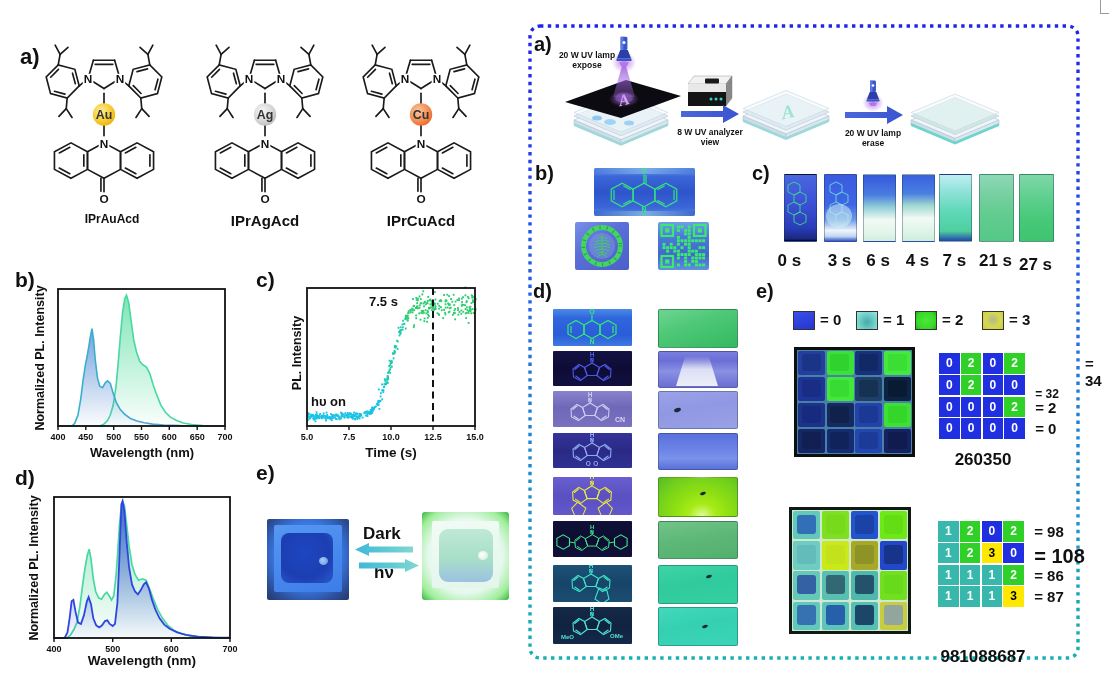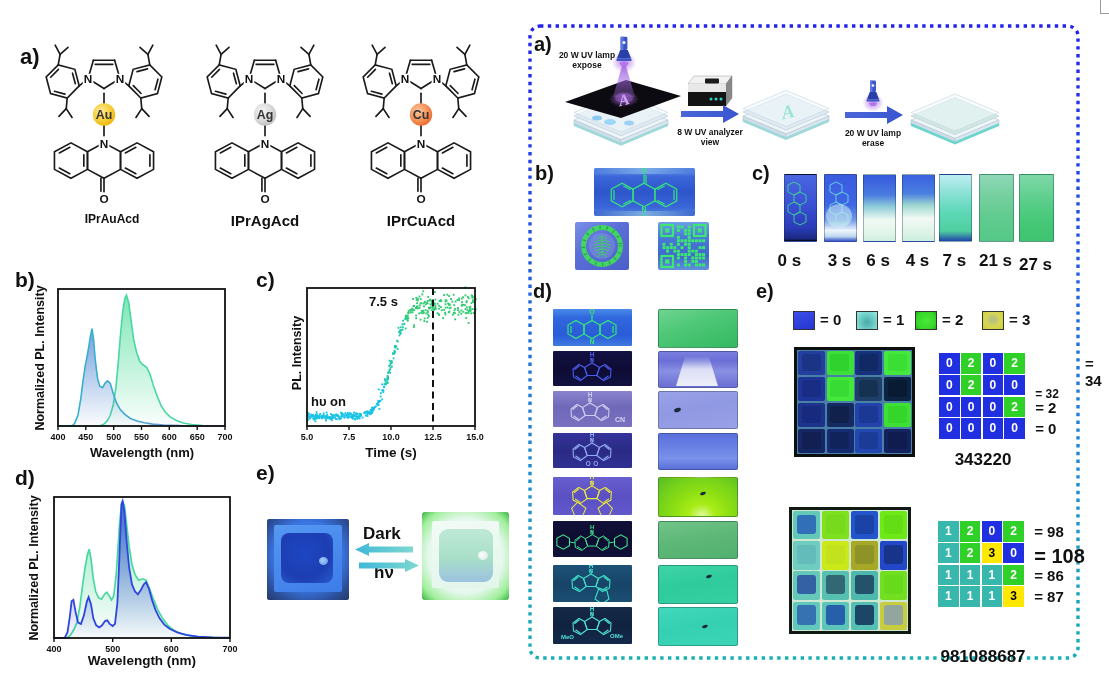--- a/index.html
+++ b/index.html
@@ -1248,21 +1248,21 @@
     <div class="abs" style="left:939.0px;top:396.6px;width:20.5px;height:20.5px;background:#2030e0;color:#fff;font-weight:bold;font-size:12px;text-align:center;line-height:20px;font-family:Liberation Sans,sans-serif;">0</div>
     <div class="abs" style="left:960.8px;top:396.6px;width:20.5px;height:20.5px;background:#2030e0;color:#fff;font-weight:bold;font-size:12px;text-align:center;line-height:20px;font-family:Liberation Sans,sans-serif;">0</div>
     <div class="abs" style="left:982.6px;top:396.6px;width:20.5px;height:20.5px;background:#2030e0;color:#fff;font-weight:bold;font-size:12px;text-align:center;line-height:20px;font-family:Liberation Sans,sans-serif;">0</div>
     <div class="abs" style="left:1004.4px;top:396.6px;width:20.5px;height:20.5px;background:#2fd028;color:#fff;font-weight:bold;font-size:12px;text-align:center;line-height:20px;font-family:Liberation Sans,sans-serif;">2</div>
     <div class="lab" style="left:1035.2px;top:398.6px;font-size:15px;">= 2</div>
     <div class="abs" style="left:939.0px;top:418.4px;width:20.5px;height:20.5px;background:#2030e0;color:#fff;font-weight:bold;font-size:12px;text-align:center;line-height:20px;font-family:Liberation Sans,sans-serif;">0</div>
     <div class="abs" style="left:960.8px;top:418.4px;width:20.5px;height:20.5px;background:#2030e0;color:#fff;font-weight:bold;font-size:12px;text-align:center;line-height:20px;font-family:Liberation Sans,sans-serif;">0</div>
     <div class="abs" style="left:982.6px;top:418.4px;width:20.5px;height:20.5px;background:#2030e0;color:#fff;font-weight:bold;font-size:12px;text-align:center;line-height:20px;font-family:Liberation Sans,sans-serif;">0</div>
     <div class="abs" style="left:1004.4px;top:418.4px;width:20.5px;height:20.5px;background:#2030e0;color:#fff;font-weight:bold;font-size:12px;text-align:center;line-height:20px;font-family:Liberation Sans,sans-serif;">0</div>
     <div class="lab" style="left:1035.2px;top:420.4px;font-size:15px;">= 0</div>
-    <div class="lab" style="left:939px;top:450px;width:88px;text-align:center;font-size:17px;">343220</div>
+    <div class="lab" style="left:939px;top:450px;width:88px;text-align:center;font-size:17px;">260350</div>
     <div class="abs" style="left:789px;top:507px;width:122px;height:127px;background:#cfe8d2;border:3px solid #111a12;box-sizing:border-box;">
       <div class="abs" style="left:0.8px;top:0.8px;width:27.4px;height:28.6px;background:#62c8b8;border-radius:2px;">
         <div class="abs" style="left:14%;top:13%;width:70%;height:68%;background:#2a5fb8;border-radius:3px;opacity:0.85;"></div>
       </div>
       <div class="abs" style="left:29.8px;top:0.8px;width:27.4px;height:28.6px;background:#7fe020;border-radius:2px;">
         <div class="abs" style="left:14%;top:13%;width:70%;height:68%;background:#76d81c;border-radius:3px;opacity:0.85;"></div>
       </div>
       <div class="abs" style="left:58.8px;top:0.8px;width:27.4px;height:28.6px;background:#2255cc;border-radius:2px;">
         <div class="abs" style="left:14%;top:13%;width:70%;height:68%;background:#1a3f9f;border-radius:3px;opacity:0.85;"></div>
       </div>

